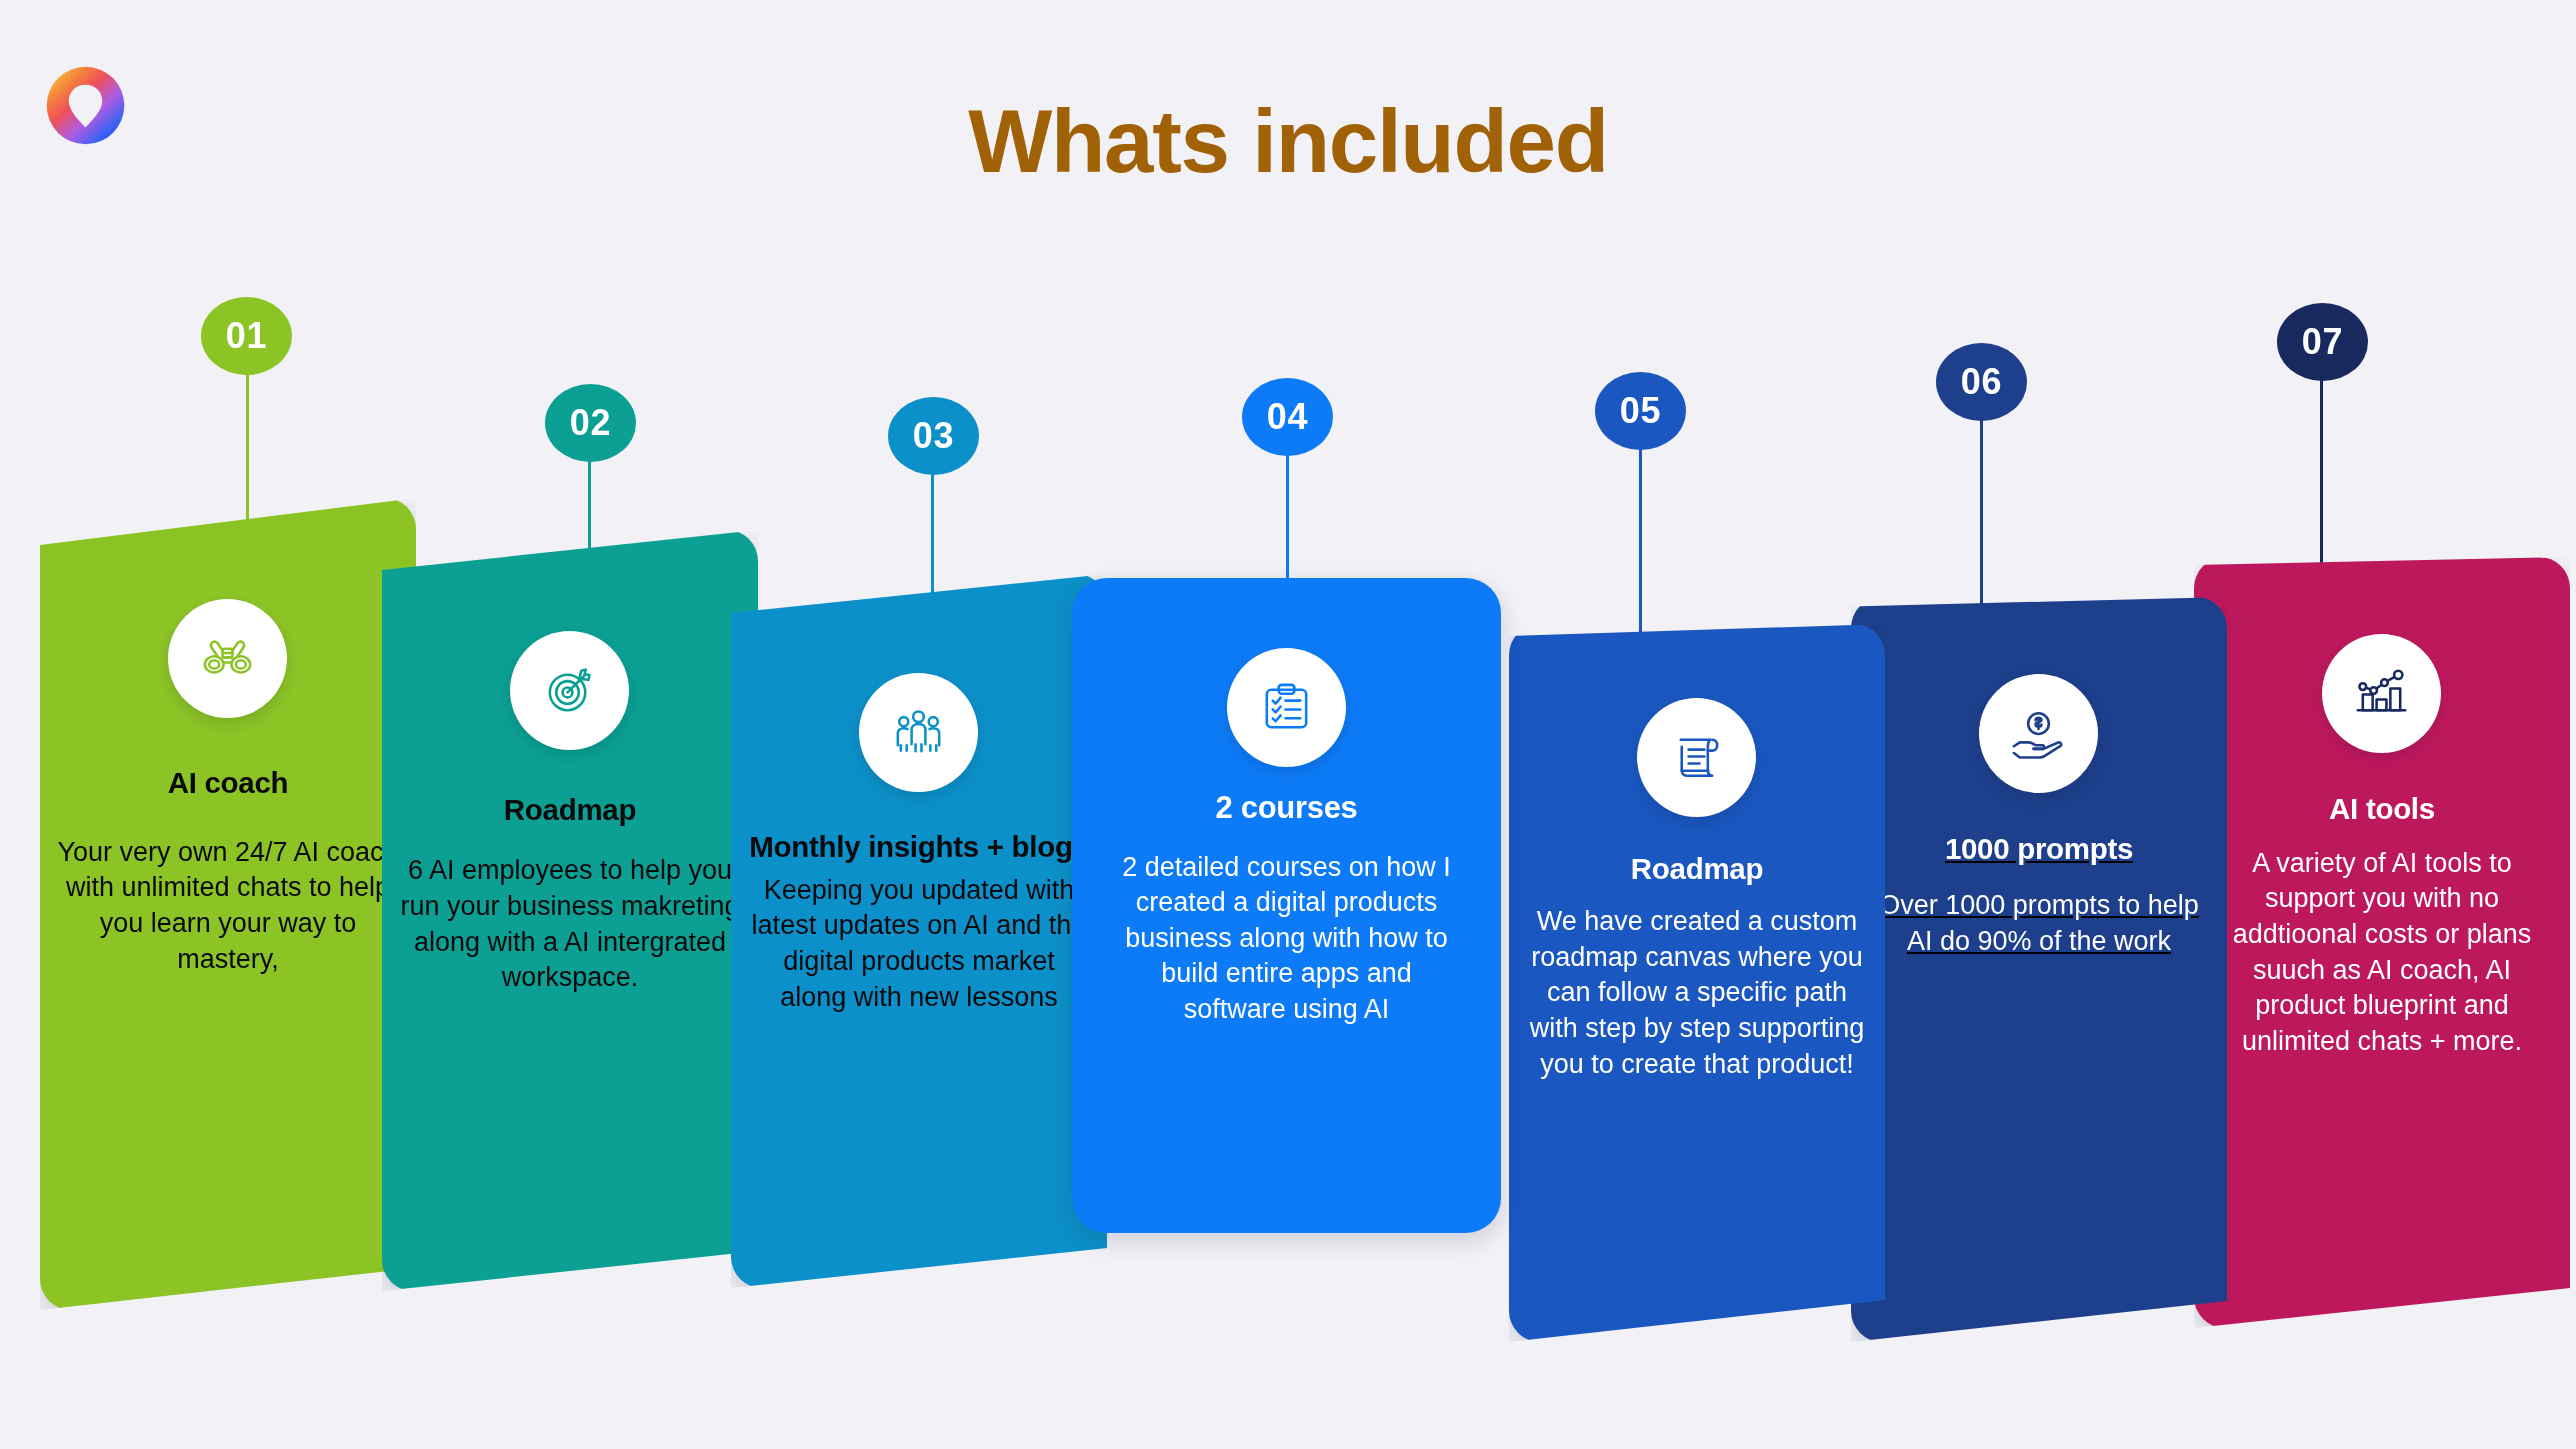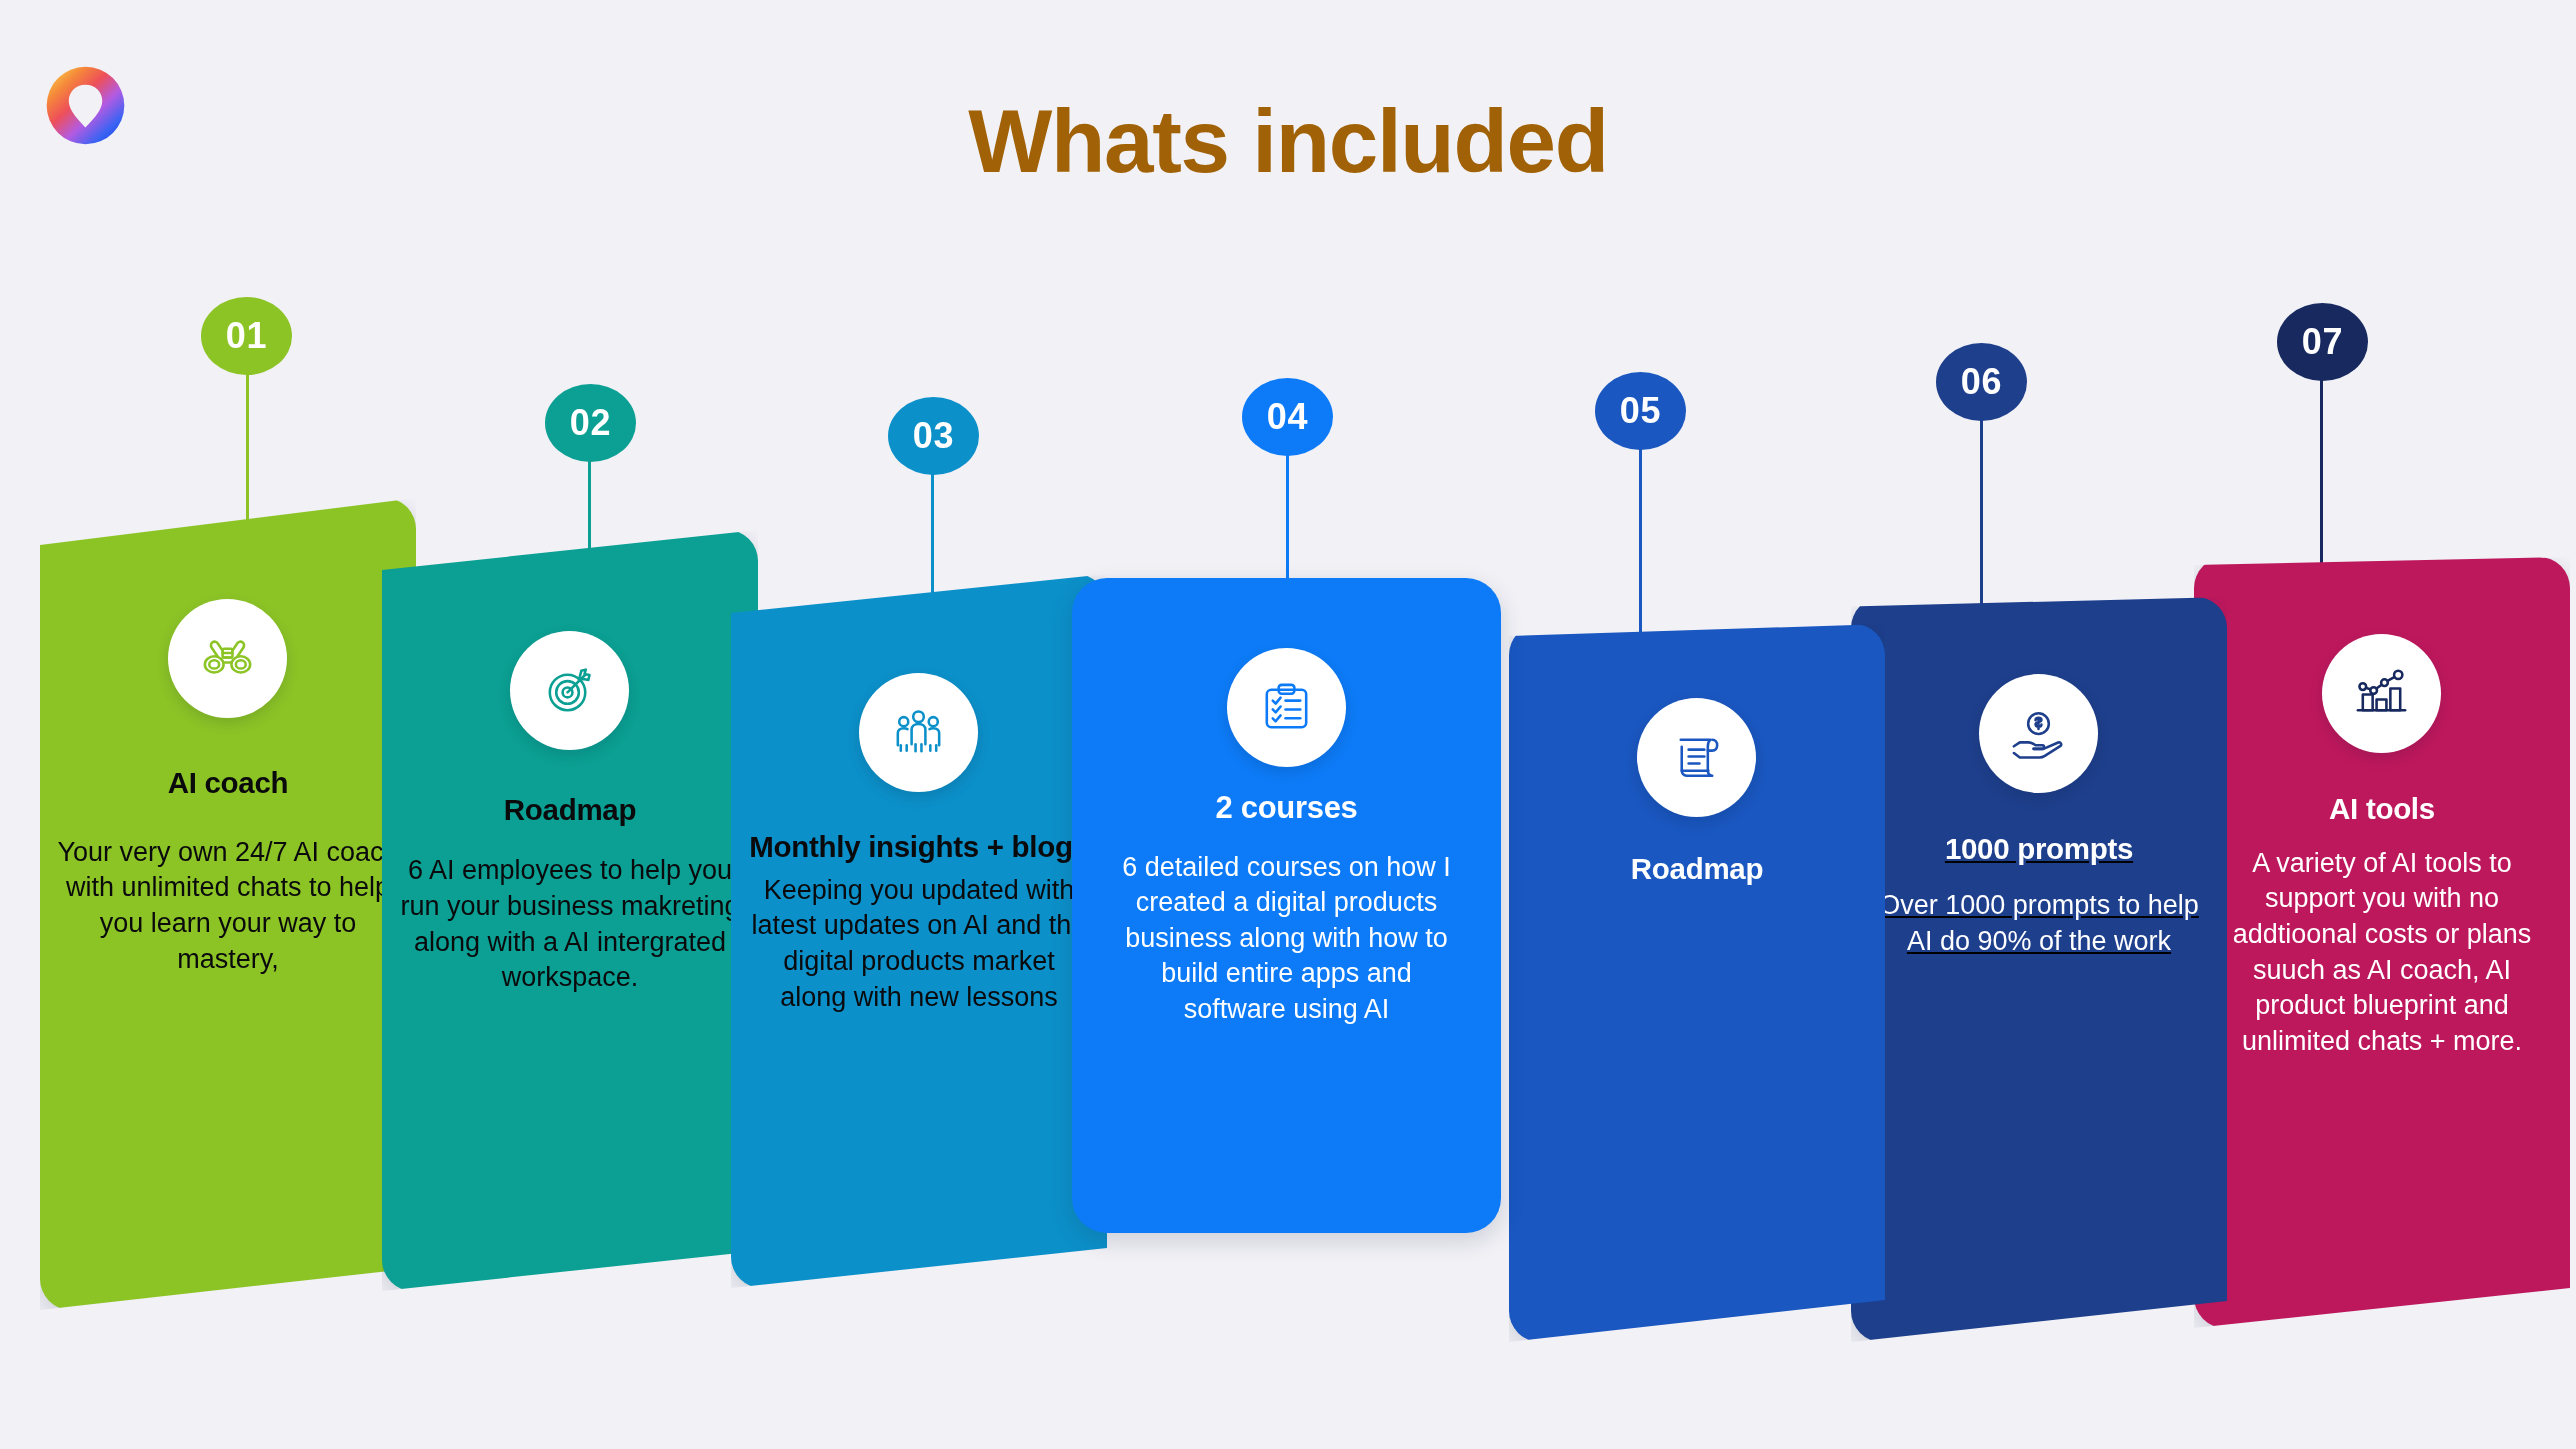--- a/index.html
+++ b/index.html
@@ -180,20 +180,21 @@
         <path d="M16 14 h30 c-2.5 2-2.5 4.5-2.5 7 v24 c0 3 1.5 5.5 4.5 5.5 H22 c-3 0-5-2.3-5-5.5 V21"></path>
         <path d="M48 14 c3.2 0 5 2.6 5 5.6 c0 3-1.8 5.4-5 5.4 h-4.5"></path>
         <path d="M17 45.5 h27"></path>
         <line x1="24" y1="24" x2="40" y2="24"></line>
         <line x1="24" y1="31" x2="40" y2="31"></line>
         <line x1="24" y1="38" x2="35" y2="38"></line>
       </svg>
     </div>
     <div class="inner" style="top:228px;">
       <div class="card-title">Roadmap</div>
+      <div class="card-body" style="margin-top:17.4px;">We have created a custom roadmap canvas where you can follow a specific path with step by step supporting you to create that product!</div>
     </div>
   </div>
 
   <div class="stalk" style="left:931px;top:443px;height:221px;background:#0C90C9;"></div>
   <div class="badge" style="left:888px;top:397px;background:#0C90C9;">
     <span>03</span>
   </div>
   <div class="card dark-text" style="left:731px;top:574px;width:376px;height:714px;z-index:30;background:#0C90C9;
               clip-path:polygon(0 39px, 100% 0, 100% 674px, 0 714px);">
     <div class="icon-disc" style="left:128px;top:99px;">
@@ -277,18 +278,18 @@
         <polyline points="18,25 21,28 26,22"></polyline>
         <polyline points="18,34 21,37 26,31"></polyline>
         <polyline points="18,43 21,46 26,40"></polyline>
         <line x1="31" y1="25" x2="46" y2="25"></line>
         <line x1="31" y1="34" x2="46" y2="34"></line>
         <line x1="31" y1="43" x2="46" y2="43"></line>
       </svg>
     </div>
     <div class="inner" style="top:212px;">
       <div class="card-title" style="font-size:31px;">2 courses</div>
-      <div class="card-body" style="margin-top:23px;padding:0 35px;">6 detailed courses on how I created a digital products business along with how to build entire apps and software using AI</div>
+      <div class="card-body" style="margin-top:23px;padding:0 35px;">2 detailed courses on how I created a digital products business along with how to build entire apps and software using AI</div>
     </div>
   </div>
 
 </div>
 
 
 </body></html>

